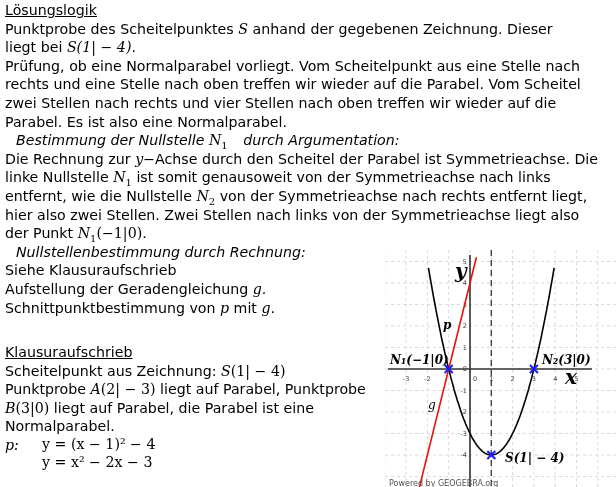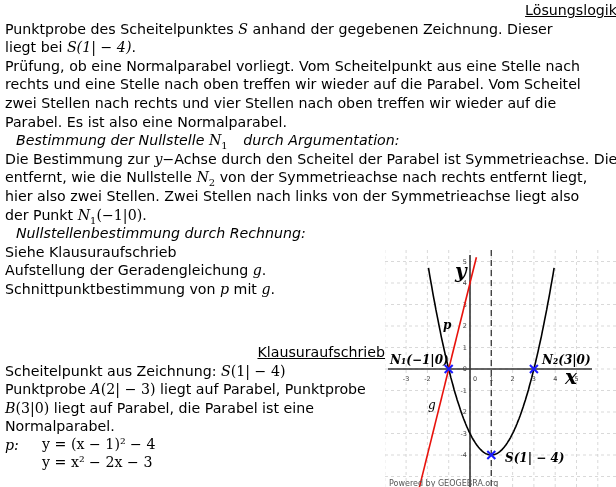--- a/index.html
+++ b/index.html
@@ -1,40 +1,41 @@
 <!DOCTYPE html>
 <html><head>
 <meta charset="utf-8">
 <style>
   html, body { margin:0; padding:0; background:#fff; }
   body { width:616px; height:487px; position:relative; overflow:hidden;
          font-family:"DejaVu Sans", sans-serif; font-size:14.2px; color:#000; }
   .txt { position:absolute; left:5px; width:612px; line-height:18.6px; }
   .line { white-space:nowrap; display:block; height:18.6px; }
-  .u { text-decoration:underline;text-align:right; }
+  .u { text-decoration:underline; }
   .i { font-style:italic;margin-left:11px; }
   .m { font-family:"DejaVu Serif", serif; font-style:italic; }
   .mr { font-family:"DejaVu Serif", serif; }
   sub, sup { font-size:70%; line-height:0; }
   #graph { position:absolute; left:385px; top:250px; width:231px; height:237px; }
   .eq { position:absolute; left:5px; font-family:"DejaVu Serif", serif; white-space:nowrap; }
 </style>
 </head>
 <body>
 
 <div class="txt" id="top-text" style="top:1px;">
     <span class="line u">Lösungslogik</span>
     <span class="line"><span>Punktprobe des Scheitelpunktes </span><span class="m">S</span><span> anhand der gegebenen Zeichnung. Dieser</span></span>
     <span class="line"><span>liegt bei </span><span class="m">S(1| − 4)</span><span>.</span></span>
     <span class="line"><span>Prüfung, ob eine Normalparabel vorliegt. Vom Scheitelpunkt aus eine Stelle nach</span></span>
     <span class="line"><span>rechts und eine Stelle nach oben treffen wir wieder auf die Parabel. Vom Scheitel</span></span>
     <span class="line"><span>zwei Stellen nach rechts und vier Stellen nach oben treffen wir wieder auf die</span></span>
     <span class="line"><span>Parabel. Es ist also eine Normalparabel.</span></span>
     <span class="line"><span class="i">Bestimmung der Nullstelle </span><span class="m">N<sub class="mr" style="font-style: normal;">1</sub></span><span class="i"> durch Argumentation:</span></span>
-    <span class="line"><span>Die Bestimmung zur </span><span class="m">y</span><span>−Achse durch den Scheitel der Parabel ist Symmetrieachse. Die</span></span>
+    <span class="line"><span>Die Rechnung zur </span><span class="m">y</span><span>−Achse durch den Scheitel der Parabel ist Symmetrieachse. Die</span></span>
+    <span class="line"><span>linke Nullstelle </span><span class="m">N<sub class="mr" style="font-style: normal;">1</sub></span><span> ist somit genausoweit von der Symmetrieachse nach links</span></span>
     <span class="line"><span>entfernt, wie die Nullstelle </span><span class="m">N<sub class="mr" style="font-style: normal;">2</sub></span><span> von der Symmetrieachse nach rechts entfernt liegt,</span></span>
     <span class="line"><span>hier also zwei Stellen. Zwei Stellen nach links von der Symmetrieachse liegt also</span></span>
     <span class="line"><span>der Punkt </span><span class="m">N<sub class="mr" style="font-style: normal;">1</sub></span><span class="mr">(−1|0)</span><span>.</span></span>
     <span class="line"><span class="i">Nullstellenbestimmung durch Rechnung:</span></span>
     <span class="line"><span>Siehe Klausuraufschrieb</span></span>
     <span class="line"><span>Aufstellung der Geradengleichung </span><span class="m">g</span><span>.</span></span>
     <span class="line"><span>Schnittpunktbestimmung von </span><span class="m">p</span><span> mit </span><span class="m">g</span><span>.</span></span>
   </div>
 <div class="txt" id="bottom-text" style="top:343px;width:380px;">
     <span class="line u">Klausuraufschrieb</span>

